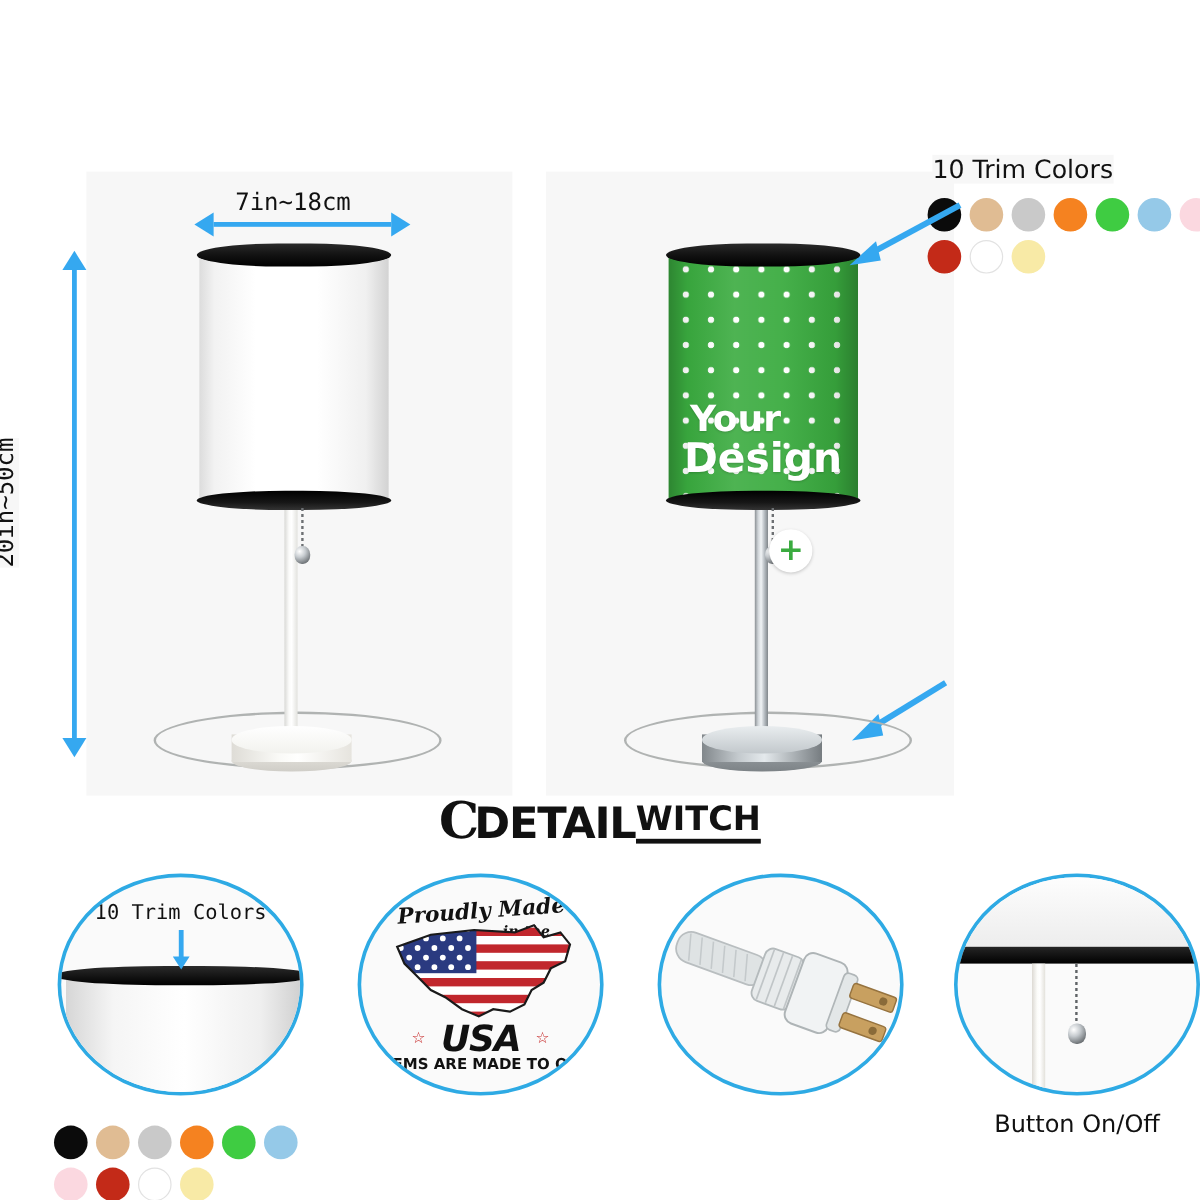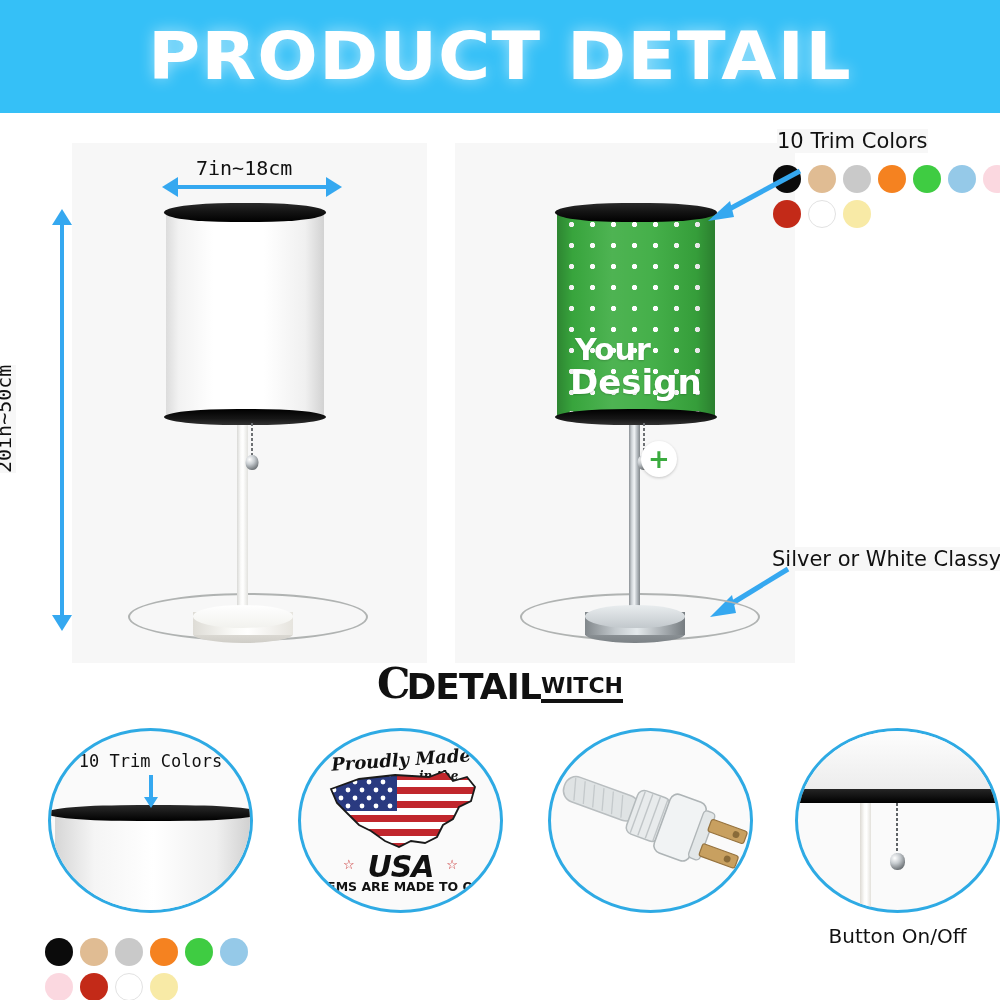--- a/index.html
+++ b/index.html
@@ -154,21 +154,21 @@
   .brand-inner { display:flex; align-items:flex-end; }
   .brand-c {
     font-family:"DejaVu Serif", serif; font-size:42px; font-weight:bold;
     color:#111; line-height:1; letter-spacing:-4px;
   }
   .brand-main {
     font-family:"DejaVu Sans", sans-serif; font-weight:bold; font-size:36px;
     color:#111; line-height:1; letter-spacing:-1px;
   }
   .brand-sub {
-    font-family:"DejaVu Sans", sans-serif; font-weight:bold; font-size:22px;
+    font-family:"DejaVu Sans", sans-serif; font-weight:bold; font-size:28px;
     color:#111; line-height:1; border-bottom:4px solid #111; padding-bottom:2px;
     margin-bottom:2px;
   }
 
   
   .features { position:absolute; left:0; top:710px; width:1000px; height:290px; }
   .feat { position:absolute; width:205px; height:185px; }
   .circle {
     position:absolute; left:0; top:0; width:205px; height:185px;
     border:3px solid #2eaae4; border-radius:50%;
@@ -246,23 +246,20 @@
   .c4-ball { position:absolute; left:92px; top:122px; width:15px; height:17px; border-radius:46%;
     background:radial-gradient(circle at 32% 30%, #ffffff 0%, #c6cbcf 35%, #7b8084 70%, #45494c 100%); }
 
   .bottom-swatches { position:absolute; left:45px; top:938px; display:flex; flex-wrap:wrap; gap:7px; width:230px; }
 </style>
 </head>
 <body>
 
 <div id="page">
 
-  <div class="banner">
-    <div class="banner-title">PRODUCT DETAIL</div>
-  </div>
 
   <div class="stage">
 
     <div class="photo-bg photo-left"></div>
     <div class="photo-bg photo-right"></div>
 
     <div class="dim-label" style="left:196px; top:43px;">7in~18cm</div>
     <div class="dim-h-line" style="left:178px; top:72px; width:148px;"></div>
     <div class="arrow-head ah-left" style="left:162px; top:64px;"></div>
     <div class="arrow-head ah-right" style="left:326px; top:64px;"></div>
@@ -337,21 +334,20 @@
         <div class="swatch" style="background: rgb(248, 234, 166);"></div>
       </div>
 
     <div class="diag-arrow" style="left:700px; top:52px;">
       <svg width="110" height="60" viewBox="0 0 110 60">
         <line x1="100" y1="6" x2="22" y2="48" stroke="#35a8f0" stroke-width="5"></line>
         <polygon points="8,56 30,36 34,52" fill="#35a8f0"></polygon>
       </svg>
     </div>
 
-    <div class="callout-label" style="left:772px; top:434px; font-size:21px;">Silver or White Classy</div>
 
     <div class="diag-arrow" style="left:700px; top:450px;">
       <svg width="100" height="60" viewBox="0 0 100 60">
         <line x1="88" y1="6" x2="26" y2="44" stroke="#35a8f0" stroke-width="5"></line>
         <polygon points="10,54 32,32 36,50" fill="#35a8f0"></polygon>
       </svg>
     </div>
 
   </div>
 

